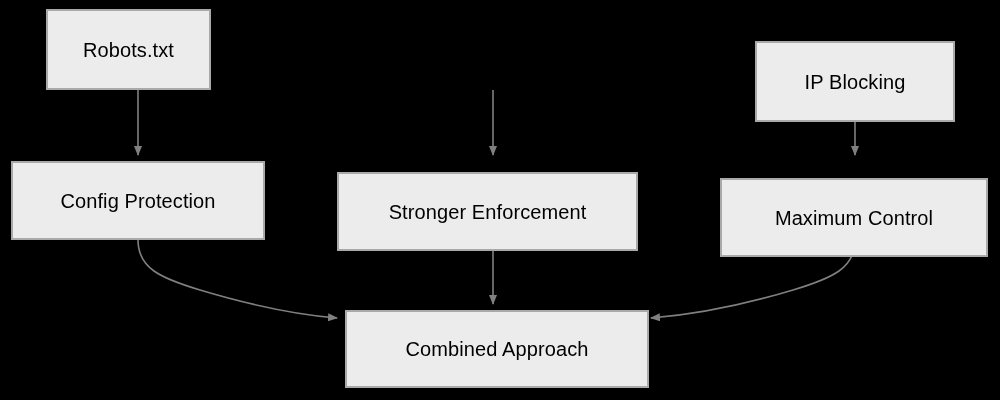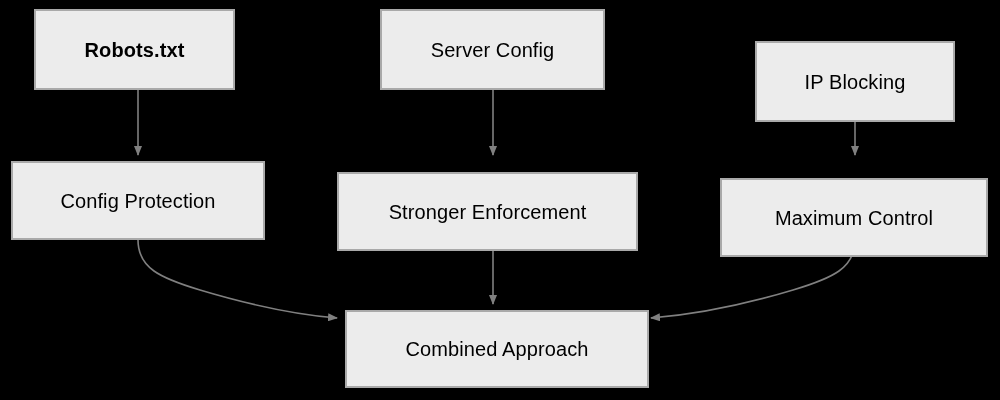--- a/index.html
+++ b/index.html
@@ -75,27 +75,24 @@
 
     <g>
       <line x1="493" y1="240" x2="493" y2="304" stroke="#808080" stroke-width="1.6" marker-end="url(#arrowhead)"></line>
     </g>
 
     <g>
       <path d="M855,240 C855,268 833,278 793,290 C743,305 690,315 651,318" fill="none" stroke="#808080" stroke-width="1.6" marker-end="url(#arrowhead)"></path>
     </g>
   </svg>
 
-  <div class="node" style="left:34px; top:9px; width:201px; height:81px;font-weight:bold;">
+  <div class="node" style="left:46px; top:9px; width:165px; height:81px;">
     <span class="node-label">Robots.txt</span>
   </div>
 
-  <div class="node" style="left:380px; top:9px; width:225px; height:81px;">
-    <span class="node-label">Server Config</span>
-  </div>
 
   <div class="node" style="left:755px; top:9px; width:200px; height:81px;margin-top:32px;">
     <span class="node-label">IP Blocking</span>
   </div>
 
   <div class="node" style="left:11px; top:161px; width:254px; height:79px;">
     <span class="node-label">Config Protection</span>
   </div>
 
   <div class="node" style="left:337px; top:172px; width:301px; height:79px;">

